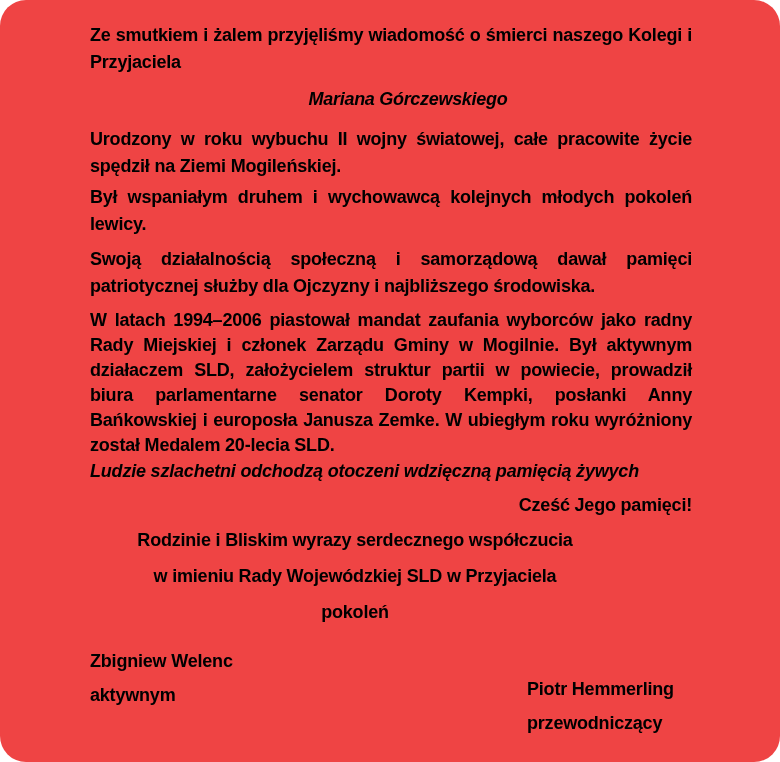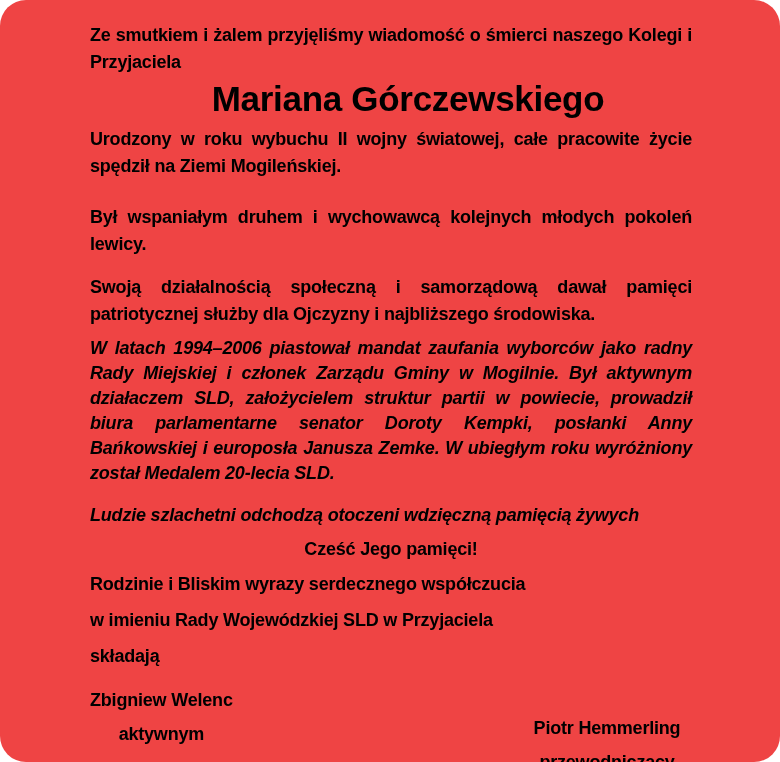--- a/index.html
+++ b/index.html
@@ -29,47 +29,48 @@
   }
   p { margin: 0; }
   .just {
     text-align: justify;
     text-justify: inter-word;
   }
   .p1 { margin-bottom: 8px; }
   .deceased-name {
     margin: 2px 0 12px 0;
     padding-left: 34px;
-    font-size: 35px;
+    font-size: 18px;
     line-height: 30px;
     letter-spacing: -0.3px;
     text-align: center;
     font-weight: 700;
+    font-style: italic;
   }
-  .p2 { margin-bottom: 24px; }
-  .p3 { margin-bottom: 16px; }
+  .p2 { margin-bottom: 4px; }
+  .p3 { margin-bottom: 8px; }
   .p4 { margin-bottom: 8px; }
-  .p5 { line-height: 25px; margin-bottom: 16px; font-style: italic; }
+  .p5 { line-height: 25px; margin-bottom: 0; }
   .quote {
     font-style: italic;
     text-align: left;
     margin-bottom: 7px;
   }
   .tribute {
-    text-align: center;
+    text-align: right;
     margin-bottom: 8px;
   }
   .center-block {
     margin-right: 72px;
+    text-align: center;
   }
   .center-block p { margin-bottom: 9px; }
   .sig {
     position: absolute;
-    top: 687px;
-    text-align: center;
+    top: 648px;
     font-size: 18px;
     line-height: 27px;
     letter-spacing: -0.2px;
   }
   .sig-left { left: 90px; }
   .sig-right { left: 527px; width: 160px; margin-top: 28px; }
   .sig-role { margin-top: 7px; }
 </style>
 </head>
 <body>
@@ -90,21 +91,21 @@
 
     <p class="just p5">W latach 1994–2006 piastował mandat zaufania wyborców jako radny Rady Miejskiej i członek Zarządu Gminy w Mogilnie. Był aktywnym działaczem SLD, założycielem struktur partii w powiecie, prowadził biura parlamentarne senator Doroty Kempki, posłanki Anny Bańkowskiej i europosła Janusza Zemke. W ubiegłym roku wyróżniony został Medalem 20-lecia SLD.</p>
 
     <p class="quote">Ludzie szlachetni odchodzą otoczeni wdzięczną pamięcią żywych</p>
 
     <p class="tribute">Cześć Jego pamięci!</p>
 
     <div class="center-block">
       <p>Rodzinie i Bliskim wyrazy serdecznego współczucia</p>
       <p>w imieniu Rady Wojewódzkiej SLD w Przyjaciela</p>
-      <p>składają</p>
+      <p>pokoleń</p>
     </div>
 
   </div>
 
   <div class="sig sig-left">
     <div class="sig-name">Zbigniew Welenc</div>
     <div class="sig-role">aktywnym</div>
   </div>
 
   <div class="sig sig-right">

